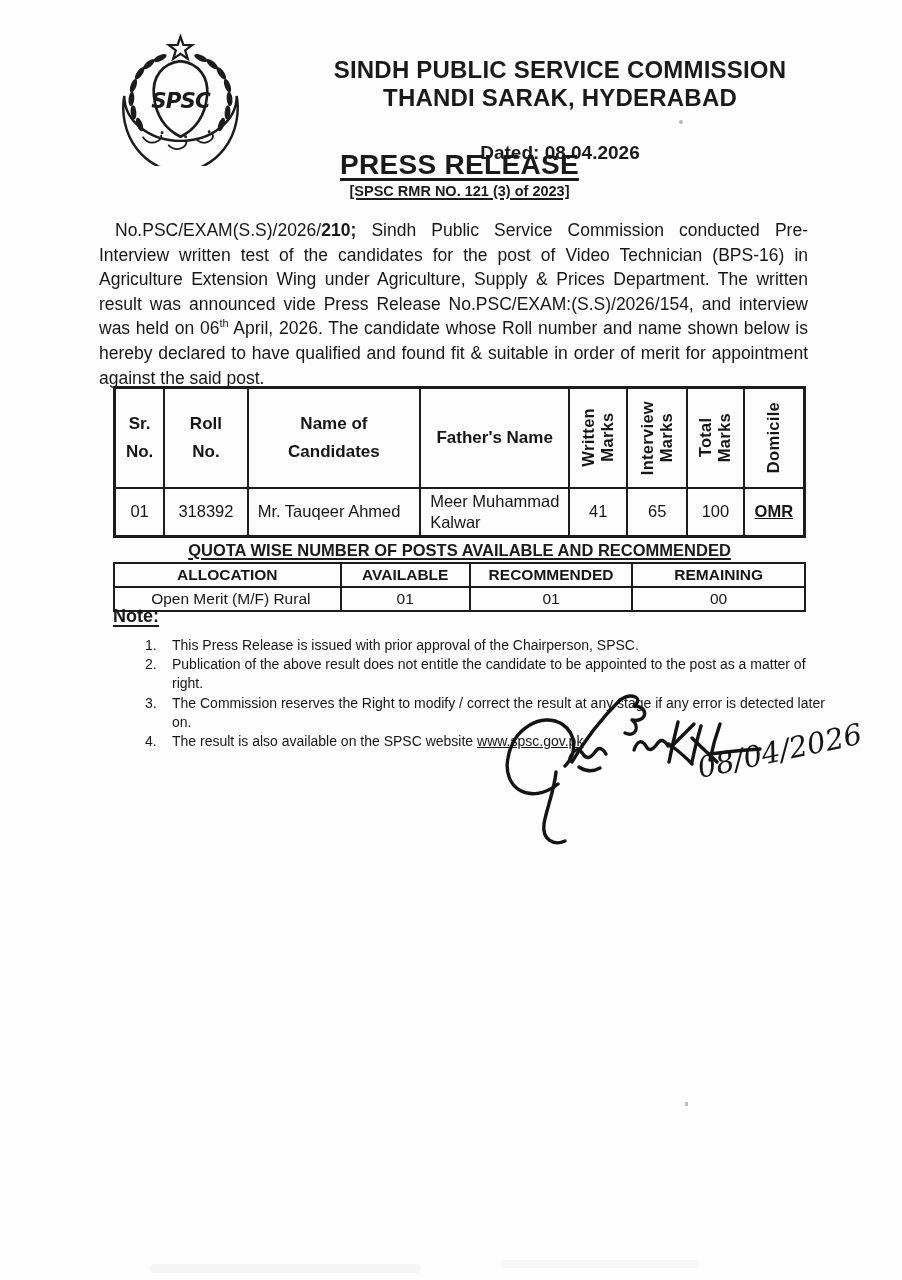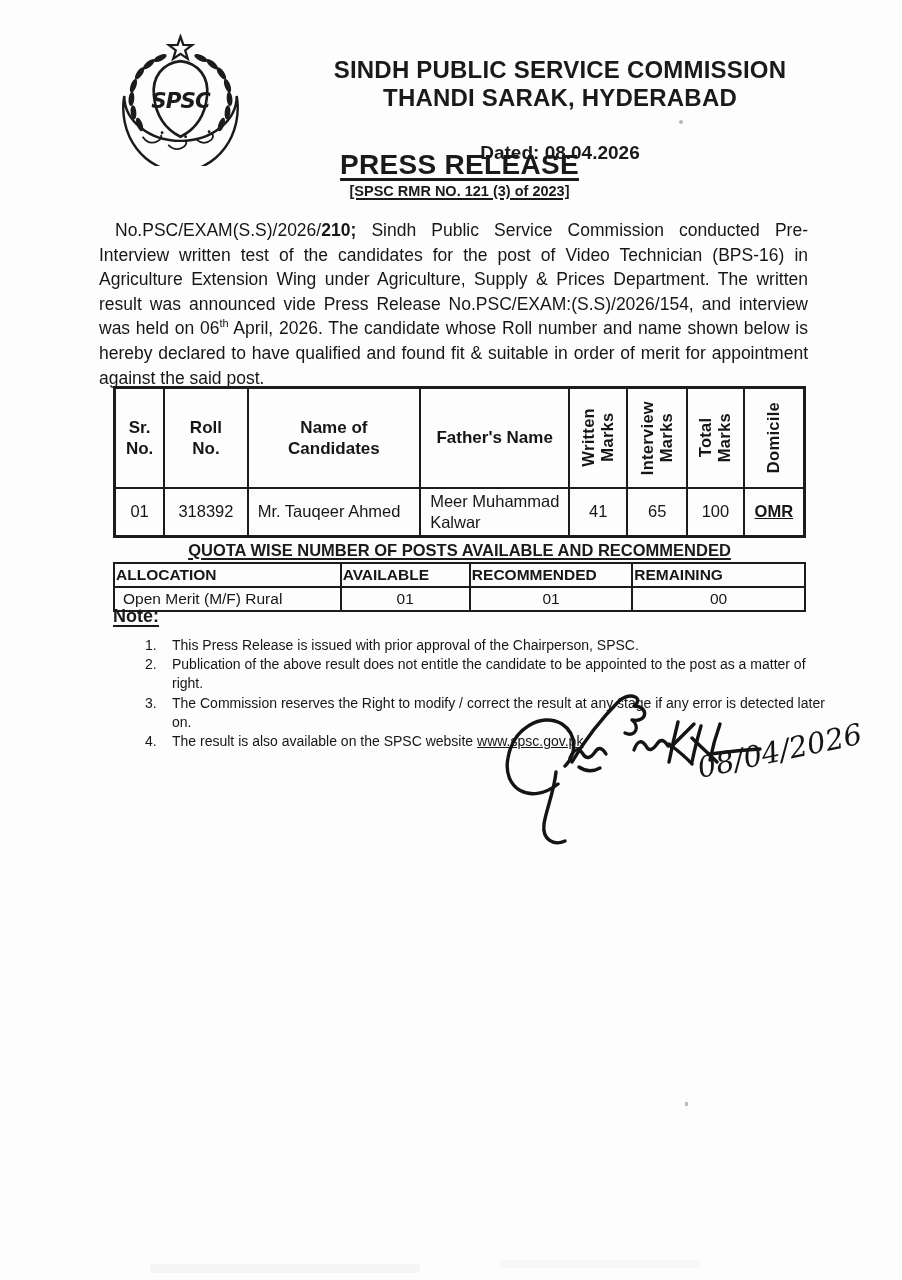--- a/index.html
+++ b/index.html
@@ -42,40 +42,40 @@
   
   .results { left:113px; top:386px; width:693px; border-collapse:collapse; table-layout:fixed; }
   .results th, .results td {
     border:2px solid #1c1c1c; color:#161616; overflow:hidden;
   }
   .results { border:3px solid #1c1c1c; }
   .results th { font-size:17px; font-weight:bold; text-align:center; vertical-align:middle; }
   .results .hdr-row { height:100px; }
   .results .data-row { height:49px; }
   .results td { font-size:16.5px; text-align:center; vertical-align:middle; }
-  .two-line { white-space:pre-line; line-height:21px; }
+  .two-line { white-space:pre-line; line-height:28px; }
   .vert {
     writing-mode:vertical-rl; transform:rotate(180deg);
     white-space:pre-line; line-height:19px; font-size:16.5px;
     margin:0 auto; letter-spacing:0.3px;
   }
   .cell-left { text-align:left !important; padding-left:9px; line-height:21px; }
   .cell-bold { font-weight:bold;text-decoration:underline; }
 
   
   .quota-heading {
     left:113px; top:541px; width:693px; text-align:center;
     font-size:16.5px; font-weight:bold;
     text-decoration:underline; text-decoration-thickness:2px; text-underline-offset:2px;
   }
   .quota { left:113px; top:562px; width:693px; border-collapse:collapse; table-layout:fixed; border:2px solid #1c1c1c; }
   .quota th, .quota td { border:2px solid #1c1c1c; color:#161616; }
-  .quota th { font-size:15.5px; font-weight:bold; text-align:left; height:20px; }
+  .quota th { font-size:15.5px; font-weight:bold; text-align:center; height:20px; }
   .quota td { font-size:15.5px; text-align:center; height:20px; }
-  .quota .alloc { text-align:left; padding-left:8px; }
+  .quota .alloc { text-align:center; padding-left:8px; }
 
   
   .note-heading {
     left:113px; top:606px; font-size:18px; font-weight:bold;
     text-decoration:underline; text-decoration-thickness:2px; text-underline-offset:3px;
   }
   .notes { left:145px; top:636px; width:680px; font-size:14px; color:#161616; }
   .note-row { display:flex; line-height:19.2px; }
   .note-num { width:27px; flex:0 0 27px; }
   .note-link { color:#161616; text-decoration:underline; }

